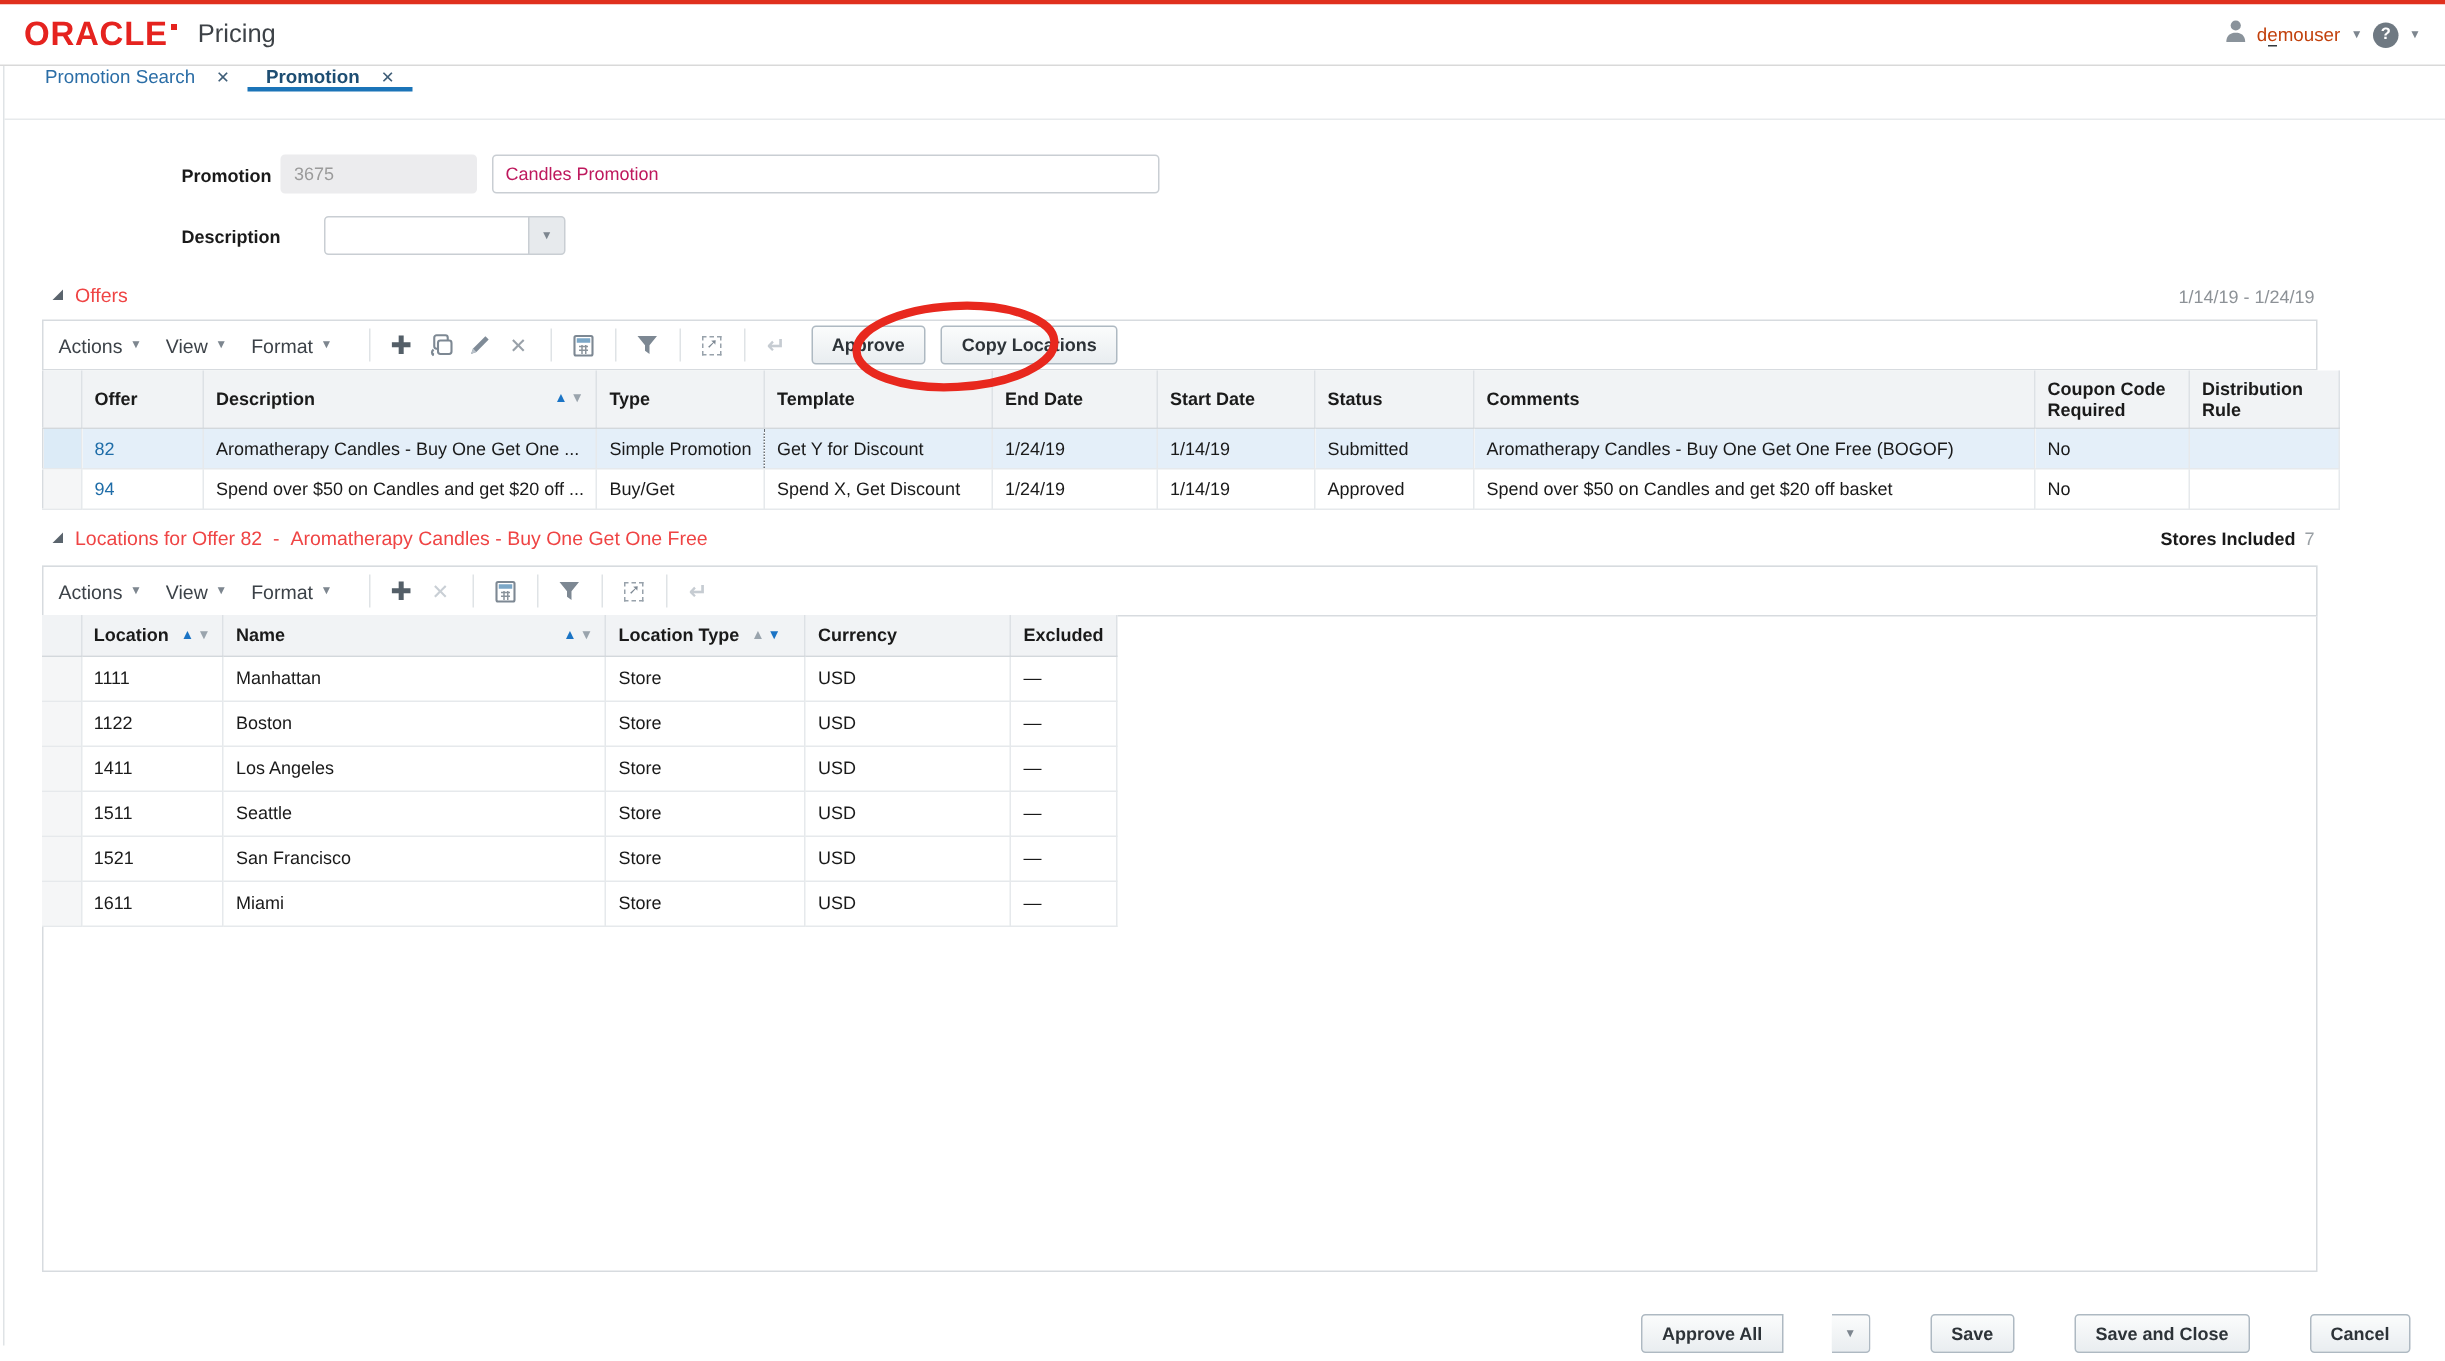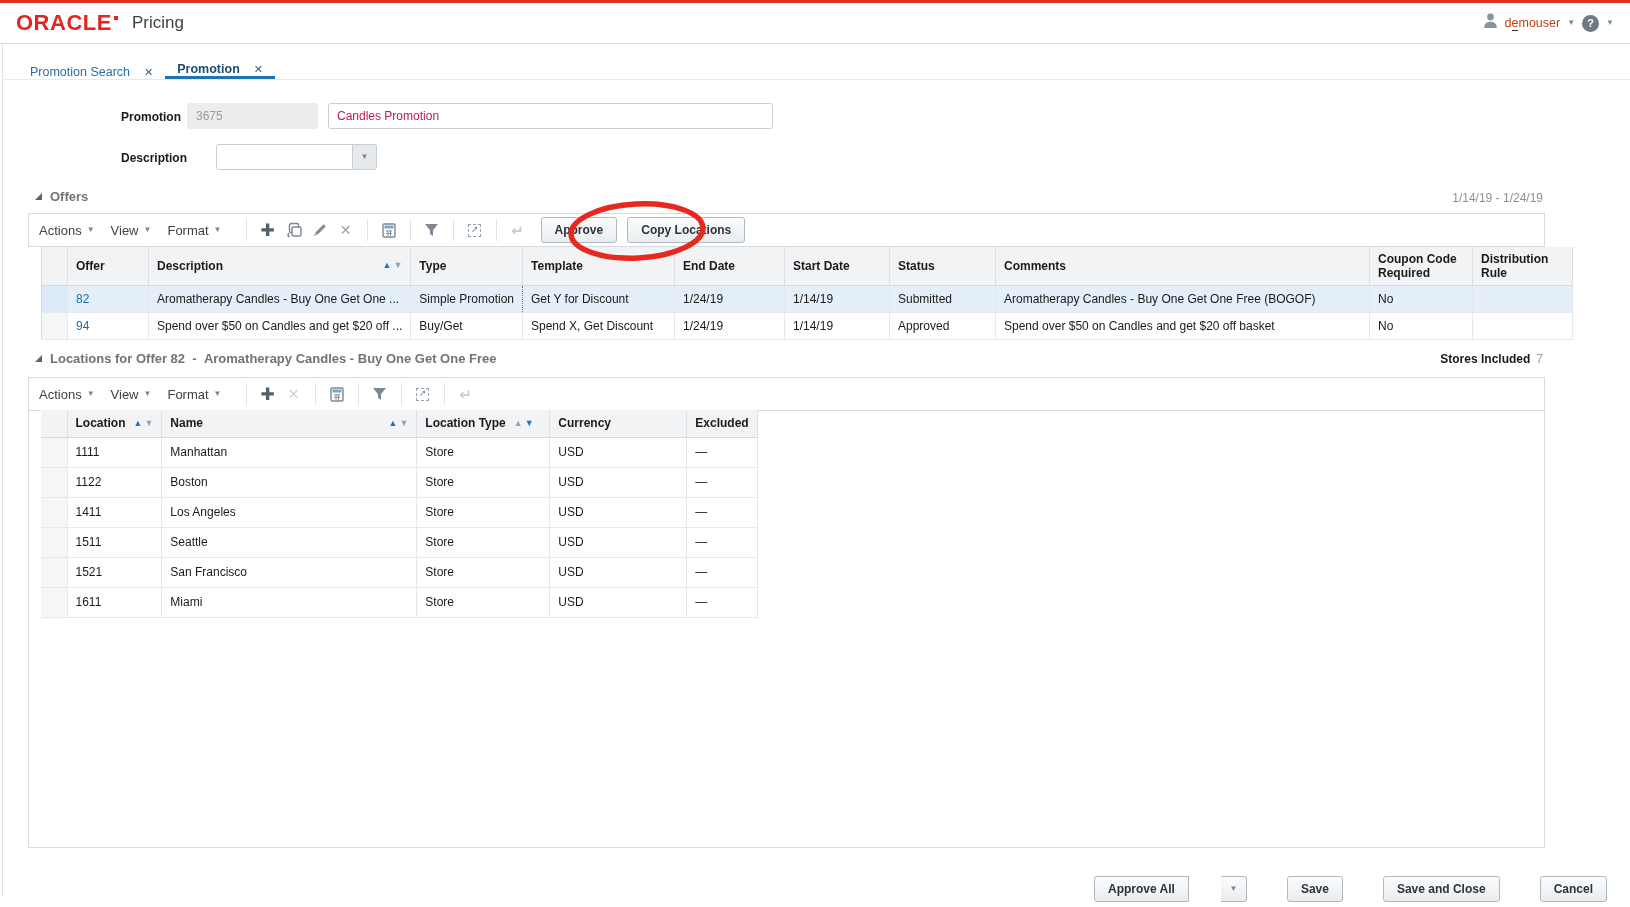--- a/index.html
+++ b/index.html
@@ -18,39 +18,39 @@
   .app-title { font-size:17px; color:#3d4247; margin-left:14px; }
   .appbar-right { margin-left:auto; display:flex; align-items:center; gap:7px; }
   .user-name { font-size:12.5px; color:#c2410c; }
   .user-name .accel { border-bottom:1px solid #33383d; }
   .caret { font-size:8px; color:#7d868f; line-height:1; }
   .help-circle { width:17px; height:17px; border-radius:50%; background:#6f7982; color:#fff;
     font-size:11px; font-weight:bold; display:flex; align-items:center; justify-content:center; }
 
   
   .tabbar { position:absolute; left:3px; top:44px; width:1627px; height:36px; background:#fff;
-    border-bottom:1px solid #e7eaec; display:flex; align-items:flex-end; padding-left:15px; }
+    border-bottom:1px solid #e7eaec; display:flex; align-items:flex-start; padding-left:15px; }
   .tab { display:flex; align-items:center; gap:14px; padding:0 12px; cursor:pointer; }
   .tab-label { font-size:12.5px; color:#2a6da6; }
   .tab.active { border-bottom:3px solid #1b74b8; }
   .tab.active .tab-label { font-weight:bold; color:#1d4d72; }
   .tab-close { font-size:11px; font-weight:bold; color:#3f5e78; }
 
   
   .field-label { position:absolute; font-size:12px; font-weight:bold; color:#1a1a1a; }
   .input { position:absolute; height:26px; font-size:12px; color:#be185d; border:1px solid #c9ced3;
     border-radius:3px; background:#fff; padding:0 8px; line-height:24px; white-space:nowrap; overflow:hidden; }
   .input.disabled { background:#ececee; border-color:#ececee; color:#9b9b9b; }
   .combo-btn { position:absolute; width:25px; height:26px; background:#e7eaed; border:1px solid #c9ced3;
     border-left:1px solid #c9ced3; border-radius:0 3px 3px 0; display:flex; align-items:center; justify-content:center; }
 
   
   .section-hdr { position:absolute; display:flex; align-items:center; gap:8px; }
   .disclosure { width:0; height:0; border-bottom:7px solid #5a646d; border-left:7px solid transparent; }
-  .section-title { font-size:13px; font-weight:bold; color:#737373; }
+  .section-title { font-size:13px; font-weight:normal; color:#ef4444; }
   .section-right { position:absolute; font-size:12px; }
   .daterange { color:#8d9297; }
   .stores-label { font-weight:bold; color:#1a1a1a; }
   .stores-count { color:#9aa0a5; margin-left:6px; }
 
   
   .toolbar { position:absolute; height:34px; border:1px solid #d7dbdf; background:#fff;
     display:flex; align-items:center; padding:0 10px; }
   .tb-menu { display:flex; align-items:center; gap:5px; font-size:13px; color:#3c4248; margin-right:16px; cursor:pointer; }
   .tb-sep { width:1px; height:22px; background:#dfe3e6; margin:0 8px; }
@@ -60,21 +60,21 @@
   .x-glyph.disabled { color:#c9cfd5; }
   .return-glyph { font-size:15px; font-weight:bold; color:#c6ccd2; line-height:1; }
   .detach-box { width:13px; height:13px; border:1px dashed #98a2ab; position:relative; }
   .detach-box::after { content:"➚"; position:absolute; left:2px; top:-1px; font-size:9px; color:#7d8893; }
   .btn { height:26px; background:linear-gradient(#fbfcfc,#e9edf0); border:1px solid #aeb9c2; border-radius:3px;
     font-size:12px; font-weight:bold; color:#2d3338; padding:0 13px; display:flex; align-items:center; cursor:pointer;
     font-family:"Liberation Sans","DejaVu Sans",sans-serif;margin-left:32px; }
   .tb-btn { margin-left:10px; }
 
   
-  table { border-collapse:collapse; table-layout:fixed; background:#fff;margin-left:13px; }
+  table { border-collapse:collapse; table-layout:fixed; background:#fff; }
   .grid { position:absolute; }
   th { background:#f1f3f5; font-size:12px; font-weight:bold; color:#1a1a1a; text-align:left;
     padding:2px 8px; border-right:1px solid #dde1e5; border-bottom:1px solid #d3d8dc; vertical-align:middle; }
   td { font-size:12px; color:#1a1a1a; padding:0 8px; border-right:1px solid #e6e9ec; border-bottom:1px solid #e6e9ec;
     white-space:nowrap; overflow:hidden; vertical-align:middle; }
   td.stub { background:#f5f6f7; }
   tr.selected td { background:#e4eff9; }
   tr.selected td.stub { background:#dcebf7; }
   td.linkcell { color:#1f6da8; cursor:pointer; }
   td.focused { border-left:1px dotted #6b7075; border-right:1px dotted #6b7075; }

